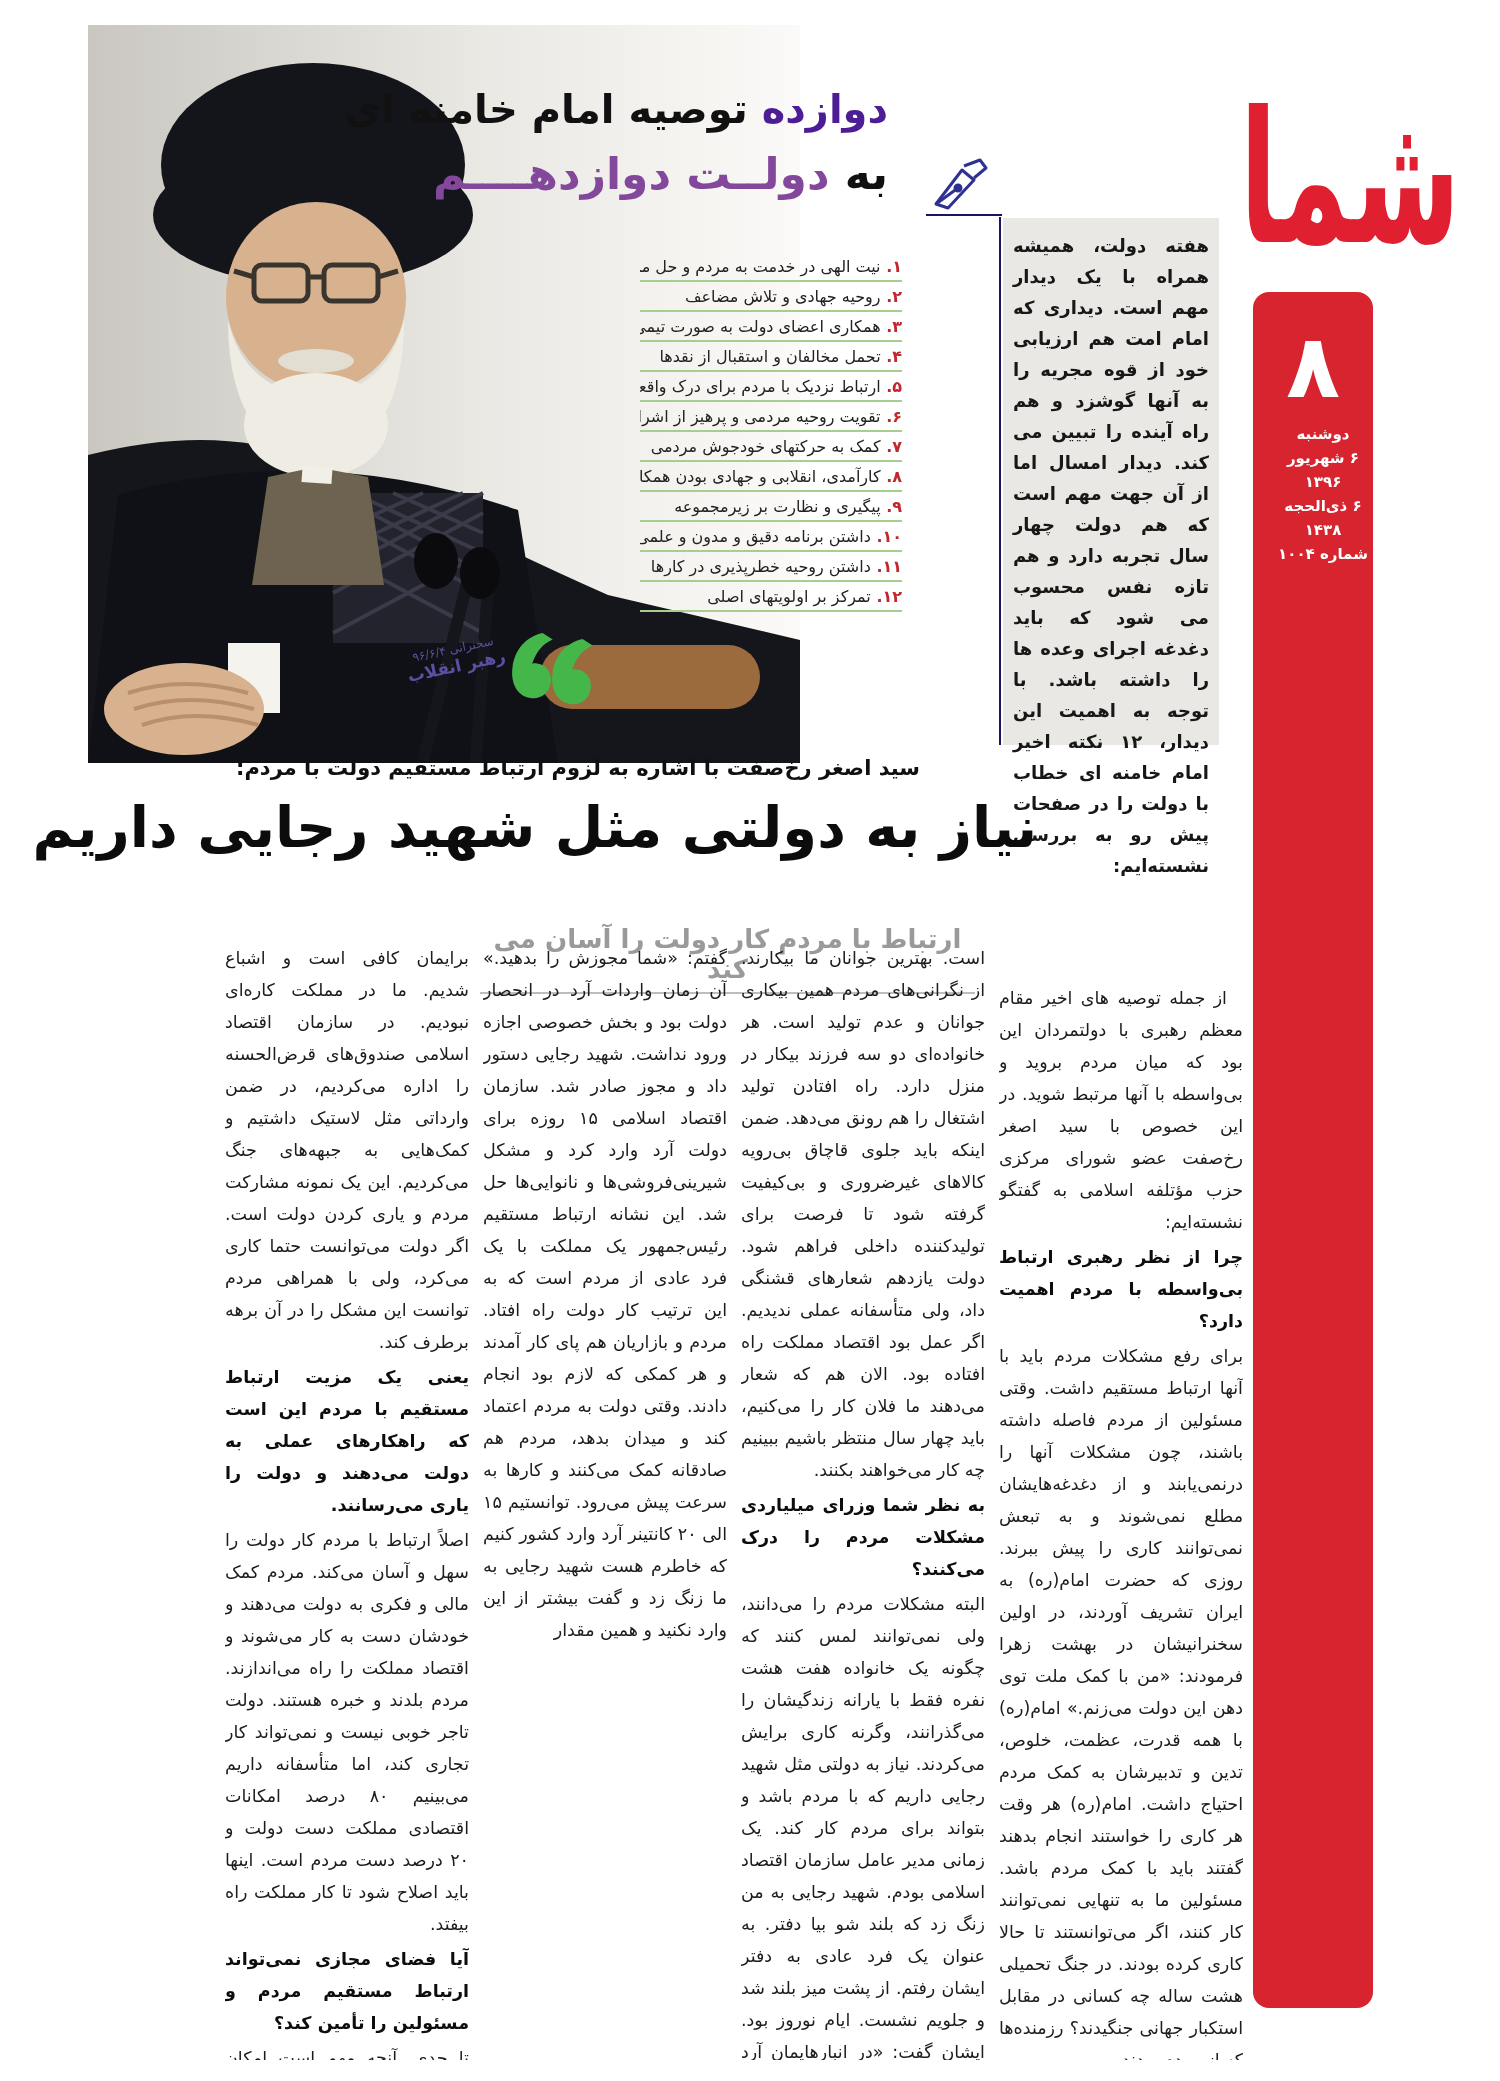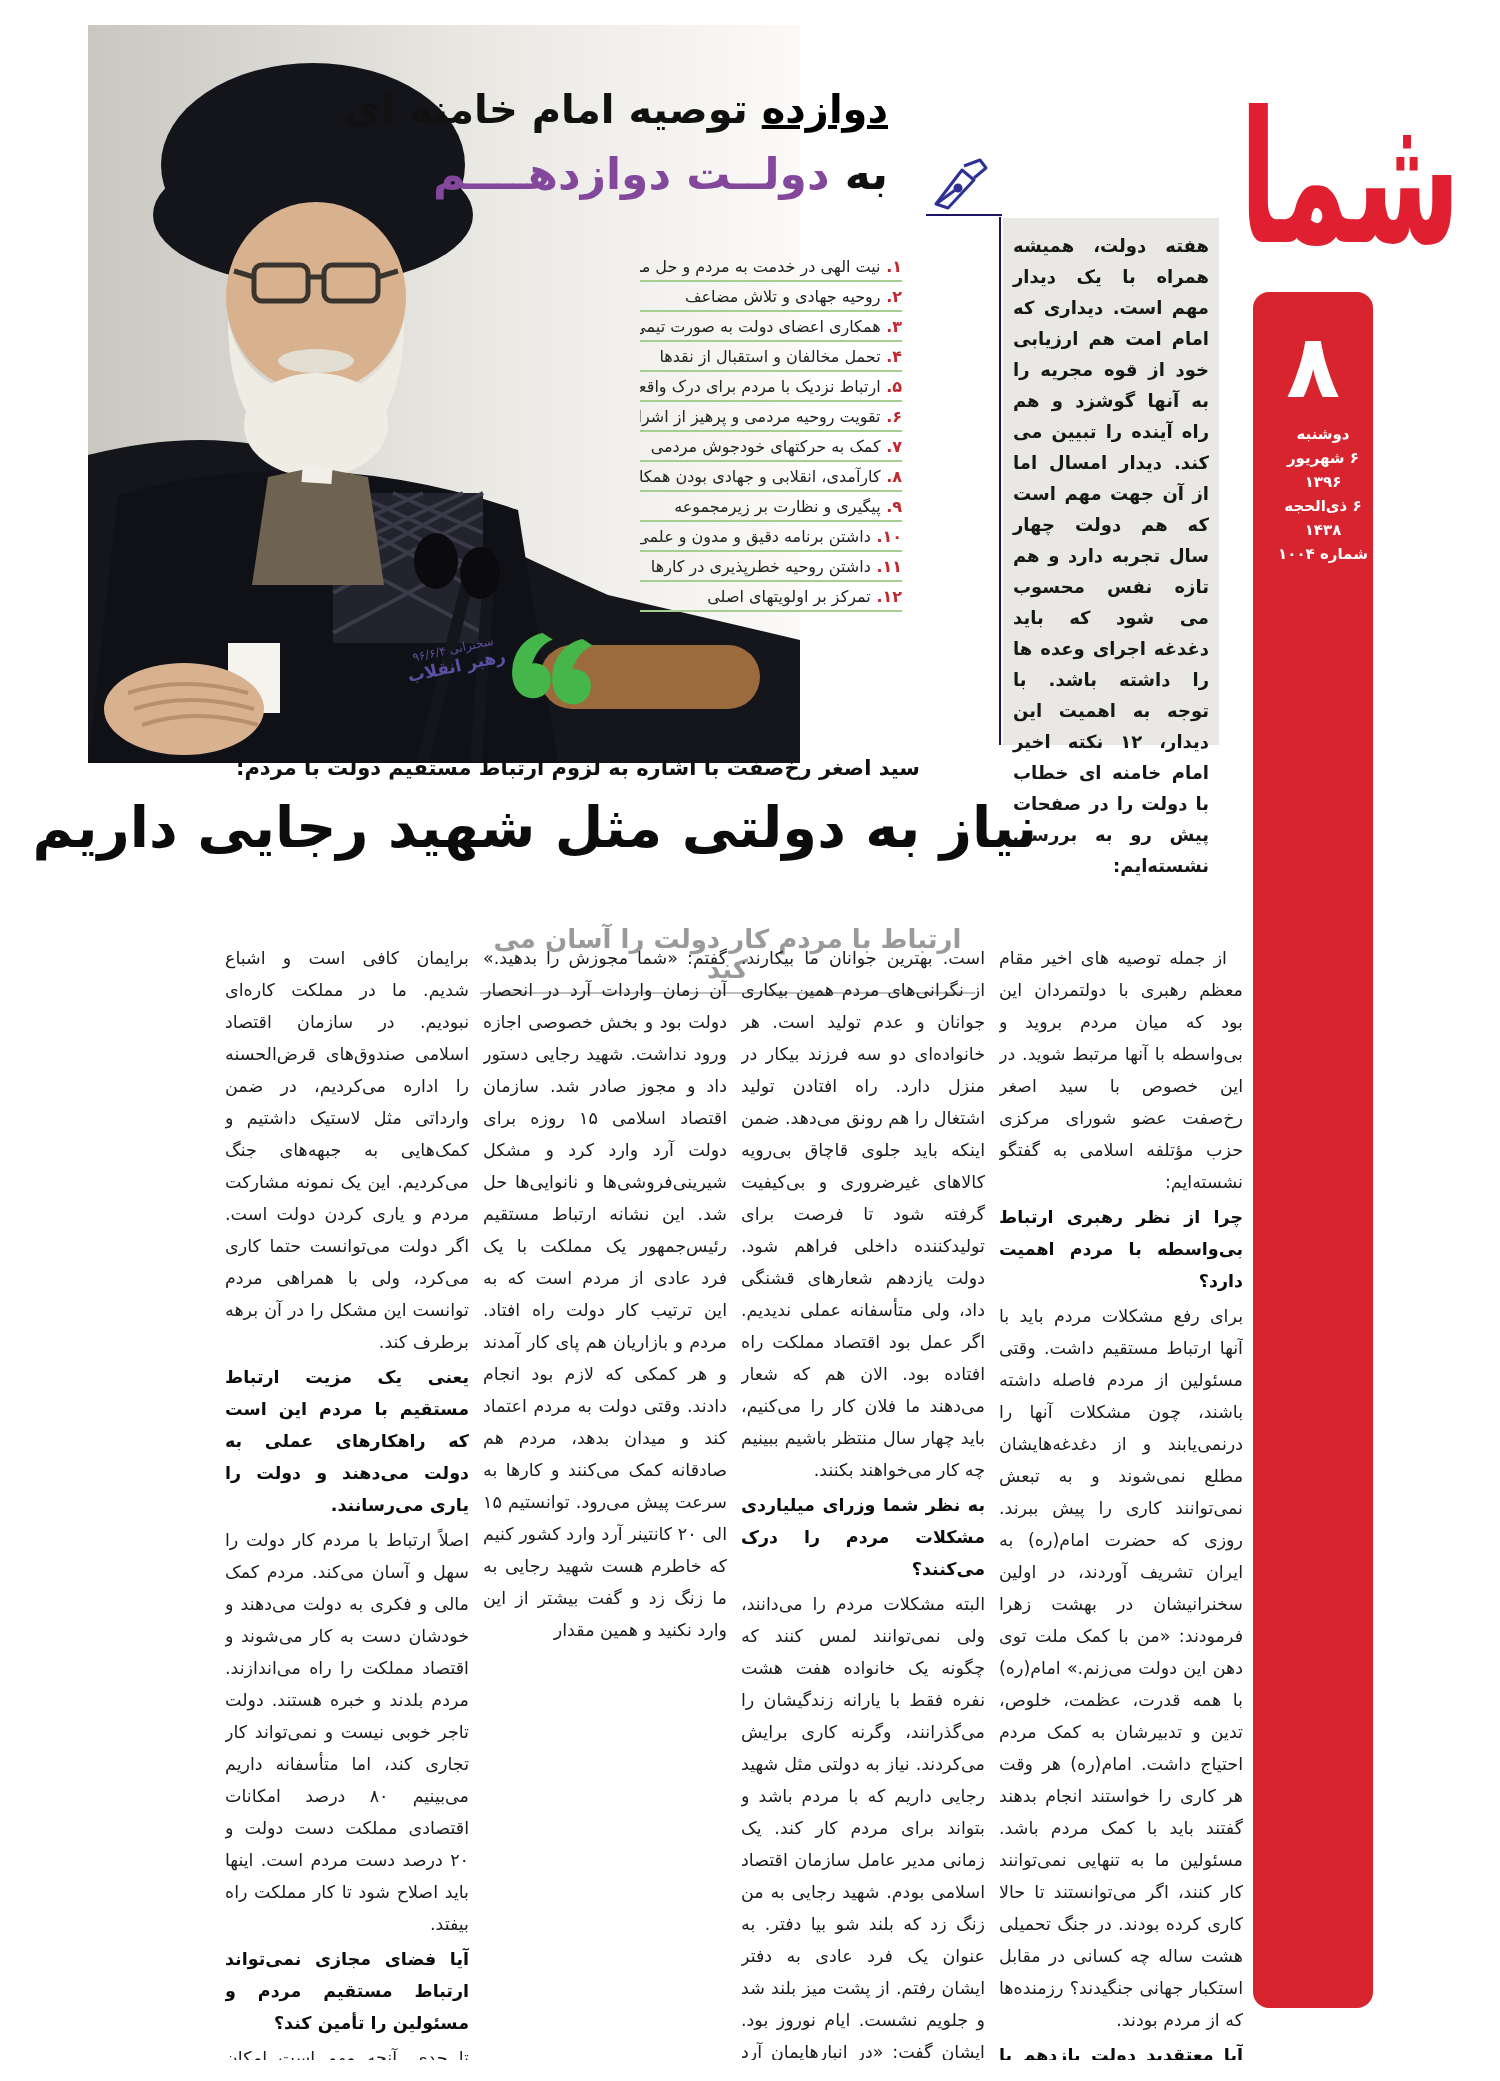--- a/index.html
+++ b/index.html
@@ -7,21 +7,21 @@
         font-family:"DejaVu Sans",sans-serif;overflow:hidden;margin:0 auto;}
   .abs{position:absolute;}
   .rtl{direction:rtl;unicode-bidi:embed;}
 
   
   .photo{left:88px;top:25px;width:712px;height:738px;}
 
   
   .title1{right:612px;top:86px;font-size:40px;font-weight:700;color:#111;
           white-space:nowrap;text-align:right;}
-  .title1 .t-blue{color:#000000;text-decoration:underline;}
+  .title1 .t-blue{color:#4c1d95;}
   .title2{right:612px;top:148px;font-size:44px;font-weight:700;color:#83489C;
           white-space:nowrap;text-align:right;}
   .title2 .t-black{color:#111;}
 
   
   .rec-list{left:640px;top:252px;width:262px;}
   .rec-row{direction:rtl;display:block;height:24px;padding-top:4px;
            border-bottom:2px solid #A6CE8E;font-size:16px;color:#222;
            white-space:nowrap;overflow:hidden;text-align:right;line-height:22px;}
   .rec-row:last-child{border-bottom:2px solid #A6CE8E;}
@@ -51,21 +51,21 @@
   .subtitle{left:480px;top:924px;width:495px;text-align:center;font-size:26px;
             font-weight:700;color:#9a9a9a;border-bottom:2px solid #bdbdbd;
             padding-bottom:8px;}
 
   
   .cols{left:225px;top:942px;width:1018px;height:1118px;display:flex;
         flex-direction:row;direction:rtl;gap:14px;overflow:hidden;}
   .col{flex:1 1 0;font-size:17.5px;line-height:32px;color:#1c1c1c;
        text-align:justify;direction:rtl;overflow:hidden;}
   .col p{margin:0;}
-  .col p.first{text-indent:16px;}
+  .col p.first{text-indent:16px;margin-top:40px;}
   .col .q{font-weight:700;color:#0d0d0d;margin:3px 0;}
 
   
   .logo{left:1234px;top:64px;width:146px;height:228px;color:#E01F30;
         font-size:118px;font-weight:700;text-align:center;line-height:228px;
         transform:scale(0.92,1.55);transform-origin:center;}
   .redbar{left:1253px;top:292px;width:120px;height:1716px;background:#D8242F;
           border-radius:16px;color:#fff;text-align:center;}
   .pageno{font-size:88px;font-weight:700;margin-top:20px;line-height:110px;}
   .mdate{font-size:15px;font-weight:700;line-height:24px;direction:rtl;padding-left:20px;}

